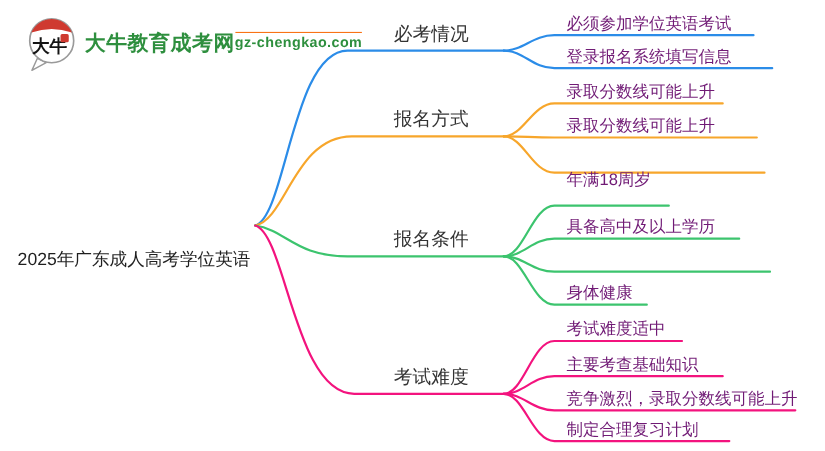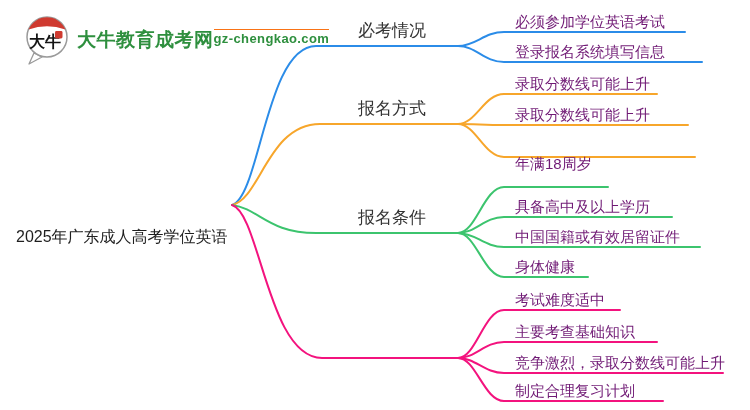--- a/index.html
+++ b/index.html
@@ -114,30 +114,30 @@
       <div class="logo-title" style="color: rgb(46, 143, 62);">大牛教育成考网</div>
       <div class="logo-sub" style="color: rgb(46, 143, 62);">gz-chengkao.com</div>
     </div>
   </div>
 
   <div class="root-node" style="color: rgb(31, 31, 31);">2025年广东成人高考学位英语</div>
 
   <div class="branch-label" style="top:20px">必考情况</div>
   <div class="branch-label" style="top:98px">报名方式</div>
   <div class="branch-label" style="top:207px">报名条件</div>
+  <div class="branch-label" style="top:332px">考试难度</div>
 
   <div class="leaf" style="top:12px">必须参加学位英语考试</div>
   <div class="leaf" style="top:42px">登录报名系统填写信息</div>
 
   <div class="leaf" style="top:74px">录取分数线可能上升</div>
   <div class="leaf" style="top:105px">录取分数线可能上升</div>
 
   <div class="leaf" style="top:154px">年满18周岁</div>
   <div class="leaf" style="top:197px">具备高中及以上学历</div>
-  <div class="leaf" style="top:227px">中国国籍或有效居留证件</div>
   <div class="leaf" style="top:257px">身体健康</div>
 
   <div class="leaf" style="top:290px">考试难度适中</div>
   <div class="leaf" style="top:322px">主要考查基础知识</div>
   <div class="leaf" style="top:353px">竞争激烈，录取分数线可能上升</div>
   <div class="leaf" style="top:381px">制定合理复习计划</div>
 
 </div>
 
 </body></html>

